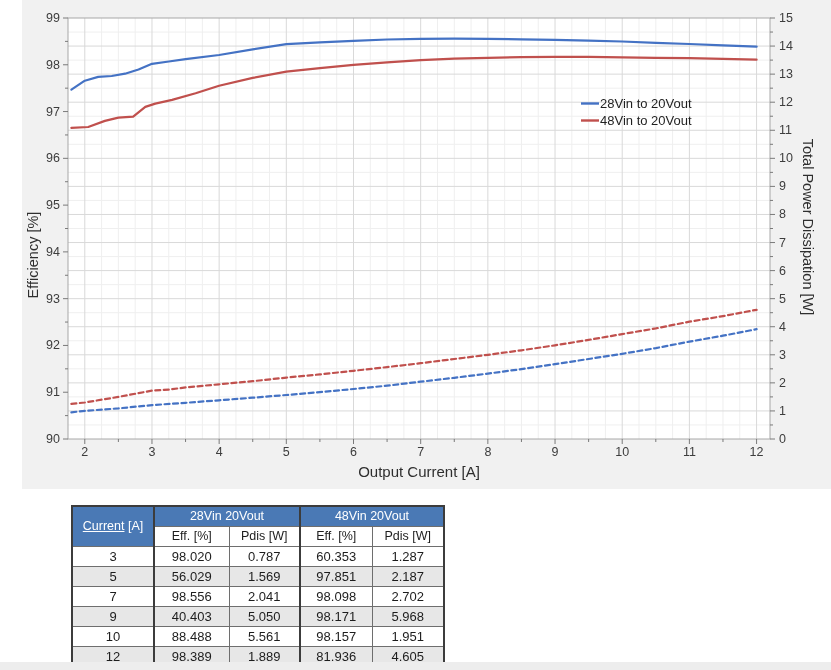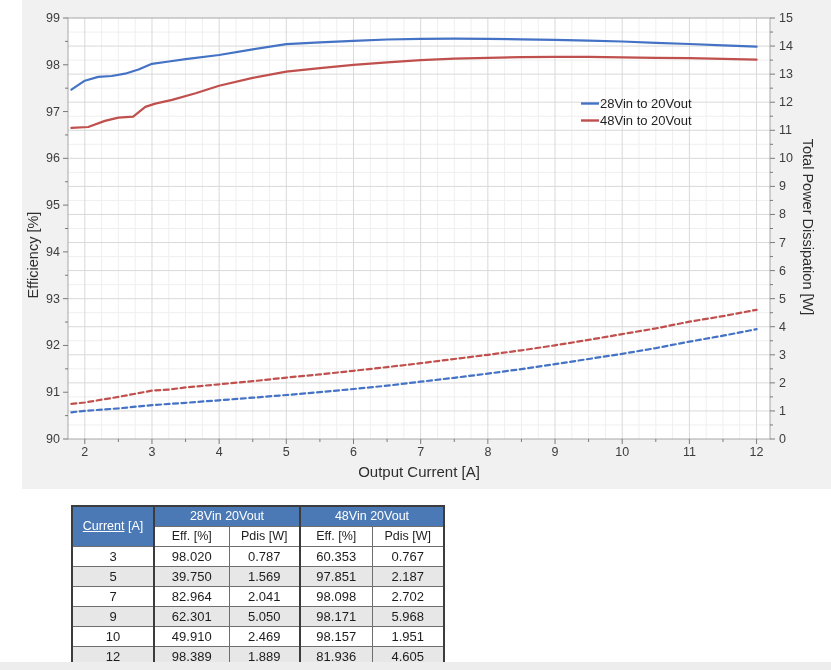--- a/index.html
+++ b/index.html
@@ -253,47 +253,47 @@
         <th>Eff. [%]</th>
         <th>Pdis [W]</th>
       </tr>
     </thead>
     <tbody>
         <tr>
           <td class="thickR">3</td>
           <td>98.020</td>
           <td class="thickR">0.787</td>
           <td>60.353</td>
-          <td>0.767</td>
+          <td>1.287</td>
         </tr>
         <tr class="alt">
           <td class="thickR">5</td>
-          <td>39.750</td>
+          <td>56.029</td>
           <td class="thickR">1.569</td>
           <td>97.851</td>
           <td>2.187</td>
         </tr>
         <tr>
           <td class="thickR">7</td>
-          <td>82.964</td>
+          <td>98.556</td>
           <td class="thickR">2.041</td>
           <td>98.098</td>
           <td>2.702</td>
         </tr>
         <tr class="alt">
           <td class="thickR">9</td>
-          <td>62.301</td>
+          <td>40.403</td>
           <td class="thickR">5.050</td>
           <td>98.171</td>
           <td>5.968</td>
         </tr>
         <tr>
           <td class="thickR">10</td>
-          <td>49.910</td>
-          <td class="thickR">2.469</td>
+          <td>88.488</td>
+          <td class="thickR">5.561</td>
           <td>98.157</td>
           <td>1.951</td>
         </tr>
         <tr class="alt">
           <td class="thickR">12</td>
           <td>98.389</td>
           <td class="thickR">1.889</td>
           <td>81.936</td>
           <td>4.605</td>
         </tr>

